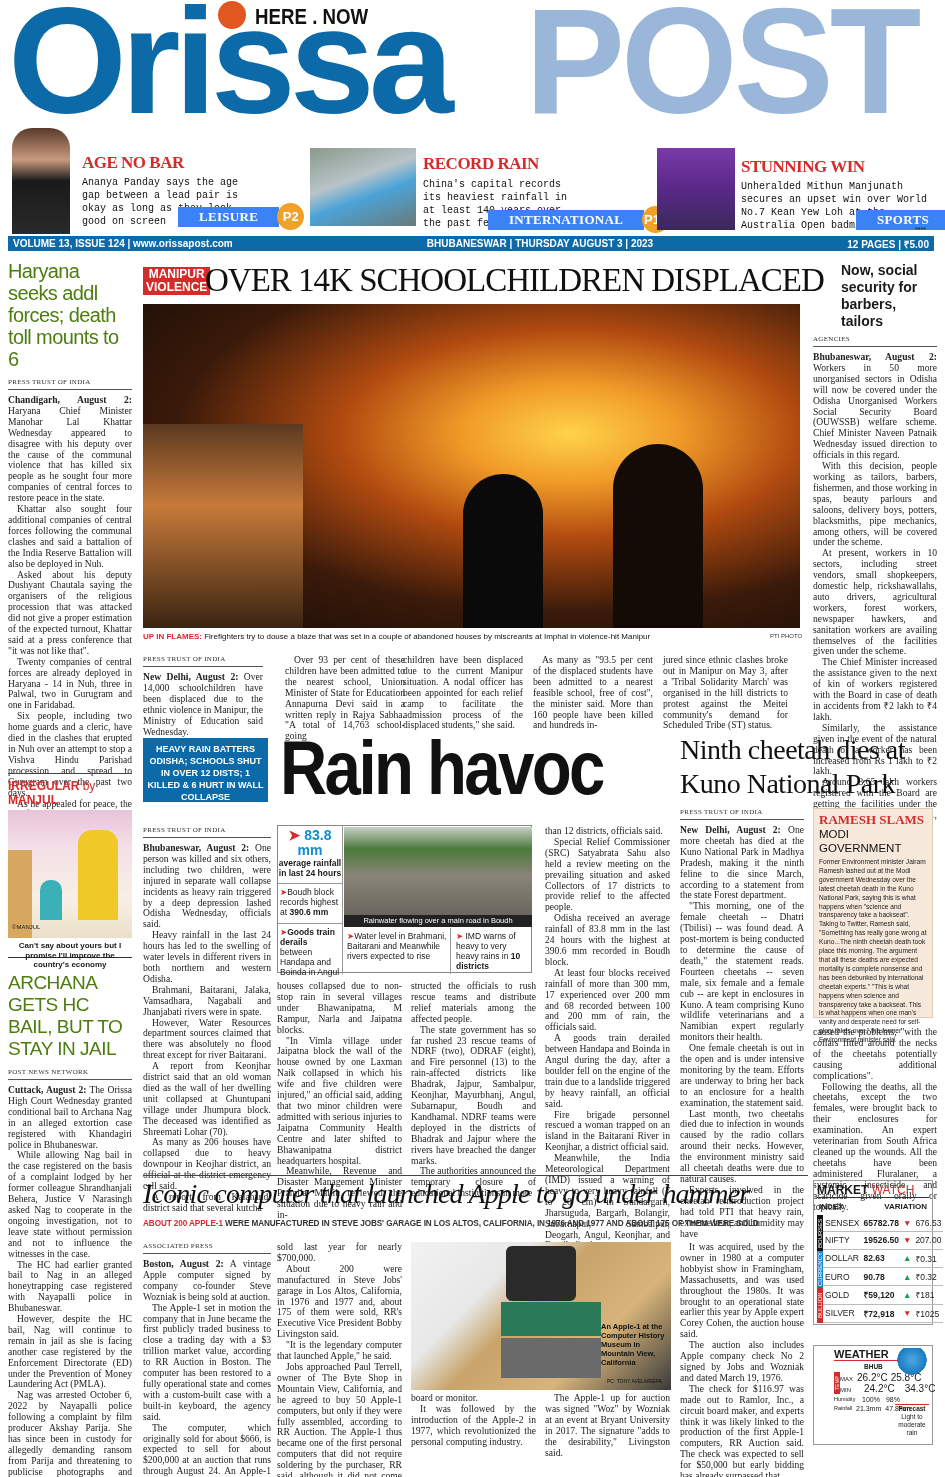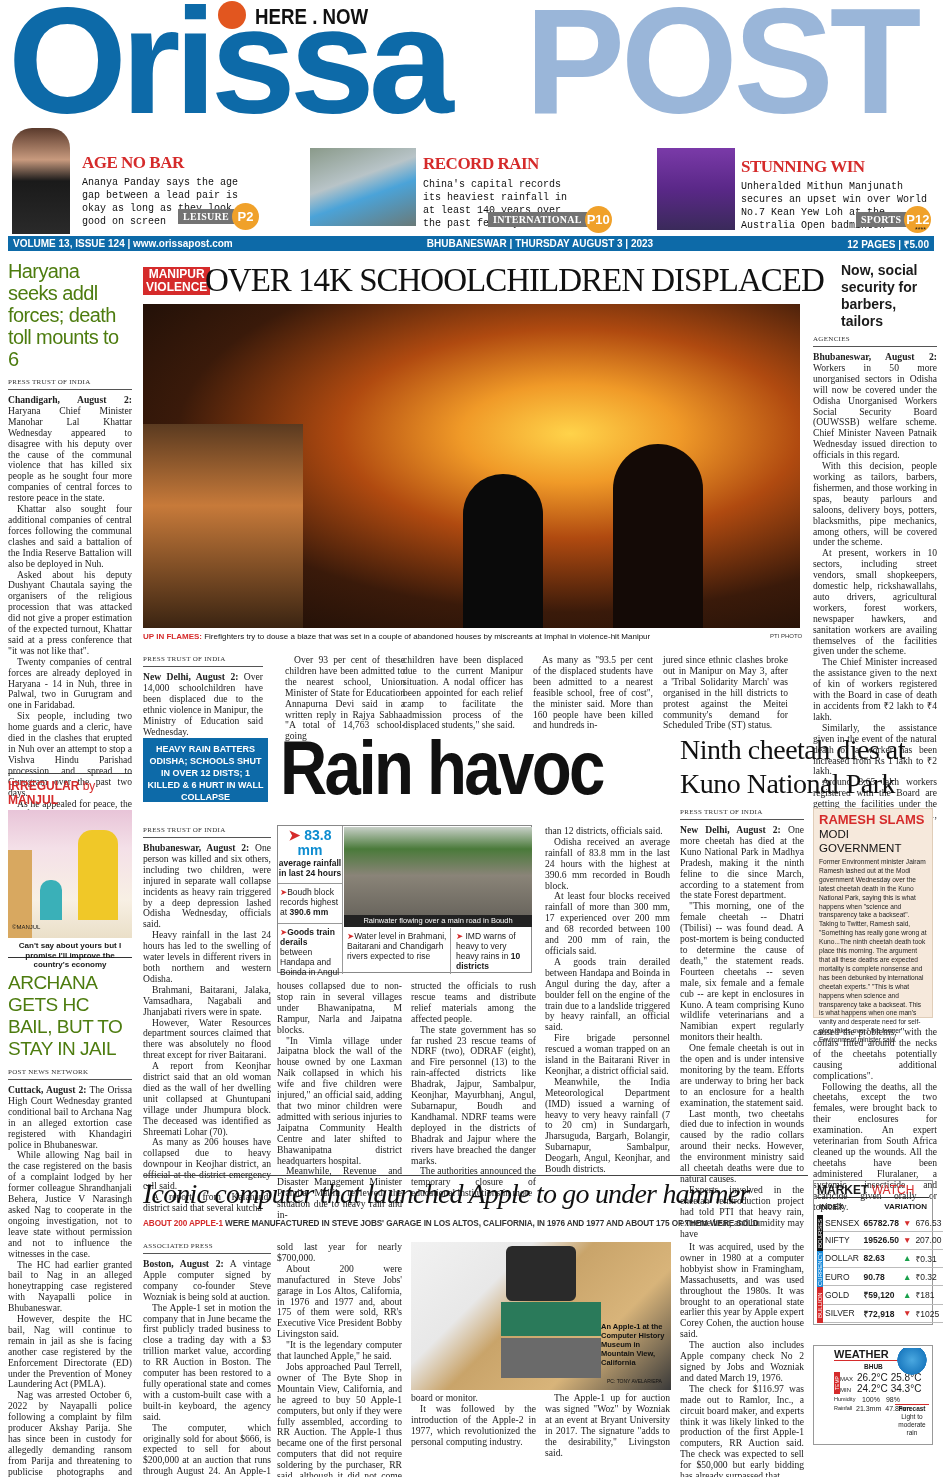--- a/index.html
+++ b/index.html
@@ -14,21 +14,21 @@
 
 #masthead{left:0;top:0;width:945px;height:130px}
 .logo-orissa{position:absolute;left:8px;top:-14px;font-family:"Liberation Sans",sans-serif;font-weight:bold;font-size:150px;letter-spacing:-6px;color:#0d6aa8;line-height:150px;transform:scaleX(1.02);transform-origin:left}
 .logo-post{position:absolute;left:525px;top:-14px;font-family:"Liberation Sans",sans-serif;font-weight:bold;font-size:150px;letter-spacing:-4px;color:#9ab6d9;line-height:150px}
 .herenow{position:absolute;left:255px;top:4px;font-family:"Liberation Sans",sans-serif;font-weight:bold;font-size:22px;color:#111;transform:scaleX(.85);transform-origin:left}
 .herenow-dot{position:absolute;left:218px;top:1px;width:28px;height:28px;border-radius:50%;background:#e2561f}
 
 .teaser-title{font-family:"Liberation Serif",serif;font-weight:bold;font-size:17px;color:#d52b2b;letter-spacing:-.5px}
 .teaser-text{font-family:Liberation Mono, monospace;font-size:10px;line-height:13px;color:#111}
 .tag{position:absolute;display:flex;align-items:center}
-.tag-label{background:#737373;color:#fff;font-family:"Liberation Serif",serif;font-weight:bold;font-size:10px;padding:2px 5px;letter-spacing:.3px}
+.tag-label{background:#3b82f6;color:#fff;font-family:"Liberation Serif",serif;font-weight:bold;font-size:13px;padding:2px 21px;letter-spacing:.3px}
 .tag-page{width:27px;height:27px;border-radius:50%;background:#f0a12a;color:#fff;font-family:"Liberation Sans",sans-serif;font-weight:bold;font-size:13px;display:flex;align-items:center;justify-content:center;margin-left:-2px}
 
 #strip{left:8px;top:236px;width:926px;height:15px;background:#0d6aa8;color:#fff;font-family:"Liberation Sans",sans-serif;font-weight:bold;font-size:10px;display:flex;justify-content:space-between;align-items:center;padding:0 5px}
 .hdl-sans{font-family:"Liberation Sans",sans-serif;font-weight:normal;color:#4d7c0f}
 .photo{background:#333;overflow:hidden;position:absolute}
 .rule{position:absolute;height:1px;background:#444}
 table.mkt{border-collapse:collapse;width:100%;font-family:"Liberation Sans",sans-serif;font-size:8.5px}
 table.mkt td{padding:3px 2px;border-bottom:1px solid #bbb}
 .up{color:#18a04a}.down{color:#d52b2b}
 </style>
@@ -189,59 +189,60 @@
   </div>
   <div class="abs" style="left:0;top:58px;width:65px;height:40px;border-bottom:1px solid #999;border-right:1px solid #999;font-family:'Liberation Sans',sans-serif;font-size:8.5px;line-height:10px;padding:3px 2px">
     <span style="color:#d52b2b">➤</span><span>Boudh block records highest at</span> <b>390.6 mm</b>
   </div>
   <div class="abs" style="left:0;top:98px;width:65px;height:50px;border-right:1px solid #999;font-family:'Liberation Sans',sans-serif;font-size:8.5px;line-height:10px;padding:3px 2px">
     <span style="color:#d52b2b">➤</span><b>Goods train derails</b> <span>between Handapa and Boinda in Angul</span>
   </div>
   <div class="photo" style="left:66px;top:1px;width:188px;height:88px;background:linear-gradient(180deg,#c8d0c8 0%,#4a7a3a 25%,#8a8478 55%,#6a665e 100%)"></div>
   <div class="abs" style="left:66px;top:89px;width:188px;height:12px;background:#222;color:#fff;font-family:'Liberation Sans',sans-serif;font-size:7.5px;text-align:center;line-height:12px">Rainwater flowing over a main road in Boudh</div>
   <div class="abs" style="left:66px;top:102px;width:107px;height:46px;border-right:1px solid #999;font-family:'Liberation Sans',sans-serif;font-size:8.5px;line-height:10px;padding:3px 3px">
-    <span style="color:#d52b2b">➤</span><span>Water level in Brahmani, Baitarani and Chandigarh rivers expected to rise</span>
+    <span style="color:#d52b2b">➤</span><span>Water level in Brahmani, Baitarani and Meanwhile rivers expected to rise</span>
   </div>
   <div class="abs" style="left:175px;top:102px;width:79px;height:46px;font-family:'Liberation Sans',sans-serif;font-size:8.5px;line-height:10px;padding:3px 3px">
     <span style="color:#d52b2b">➤</span> <span>IMD warns of heavy to very heavy rains in</span> <b>10 districts</b>
   </div>
 </div>
 
 <div class="abs body-text" style="left:277px;top:981px;width:125px">
   <p class="first">houses collapsed due to non-stop rain in several villages under Bhawanipatna, M Rampur, Narla and Jaipatna blocks.</p>
     <p>"In Vimla village under Jaipatna block the wall of the house owned by one Laxman Naik collapsed in which his wife and five children were injured," an official said, adding that two minor children were admitted with serious injuries to Jaipatna Community Health Centre and later shifted to Bhawanipatna district headquarters hospital.</p>
     <p>Meanwhile, Revenue and Disaster Management Minister Pramila Mallik reviewed the situation due to heavy rain and in-</p>
 </div>
 <div class="abs body-text" style="left:411px;top:981px;width:125px">
   <p class="first">structed the officials to rush rescue teams and distribute relief materials among the affected people.</p>
     <p>The state government has so far rushed 23 rescue teams of NDRF (two), ODRAF (eight), and Fire personnel (13) to the rain-affected districts like Bhadrak, Jajpur, Sambalpur, Keonjhar, Mayurbhanj, Angul, Subarnapur, Boudh and Kandhamal. NDRF teams were deployed in the districts of Bhadrak and Jajpur where the rivers have breached the danger marks.</p>
     <p>The authorities announced the temporary closure of educational institutions in more</p>
 </div>
 <div class="abs body-text" style="left:545px;top:826px;width:125px">
   <p class="first">than 12 districts, officials said.</p>
+    <p>Special Relief Commissioner (SRC) Satyabrata Sahu also held a review meeting on the prevailing situation and asked Collectors of 17 districts to provide relief to the affected people.</p>
     <p>Odisha received an average rainfall of 83.8 mm in the last 24 hours with the highest at 390.6 mm recorded in Boudh block.</p>
   <p>At least four blocks received rainfall of more than 300 mm, 17 experienced over 200 mm and 68 recorded between 100 and 200 mm of rain, the officials said.</p>
     <p>A goods train derailed between Handapa and Boinda in Angul during the day, after a boulder fell on the engine of the train due to a landslide triggered by heavy rainfall, an official said.</p>
     <p>Fire brigade personnel rescued a woman trapped on an island in the Baitarani River in Keonjhar, a district official said.</p>
     <p>Meanwhile, the India Meteorological Department (IMD) issued a warning of heavy to very heavy rainfall (7 to 20 cm) in Sundargarh, Jharsuguda, Bargarh, Bolangir, Subarnapur, Sambalpur, Deogarh, Angul, Keonjhar, and Boudh districts.</p>
 </div>
 
 <div class="abs" style="left:680px;top:733px;width:260px;font-family:'Liberation Serif',serif;font-size:28px;line-height:34px;letter-spacing:-.5px;color:#111">Ninth cheetah dies at Kuno National Park</div>
 <div class="abs" style="left:680px;top:808px;width:124px">
   <div class="byline">PRESS TRUST OF INDIA</div>
   <div class="body-text">
     <p class="first"><span class="dateline">New Delhi, August 2:</span> <span>One more cheetah has died at the Kuno National Park in Madhya Pradesh, making it the ninth feline to die since March, according to a statement from the state Forest department.</span></p>
     <p>"This morning, one of the female cheetah -- Dhatri (Tbilisi) -- was found dead. A post-mortem is being conducted to determine the cause of death," the statement reads. Fourteen cheetahs -- seven male, six female and a female cub -- are kept in enclosures in Kuno. A team comprising Kuno wildlife veterinarians and a Namibian expert regularly monitors their health.</p>
       <p>One female cheetah is out in the open and is under intensive monitoring by the team. Efforts are underway to bring her back to an enclosure for a health examination, the statement said.</p>
       <p>Last month, two cheetahs died due to infection in wounds caused by the radio collars around their necks. However, the environment ministry said all cheetah deaths were due to natural causes.</p>
       <p>Experts involved in the cheetah reintroduction project had told PTI that heavy rain, extreme heat, and humidity may have</p>
   </div>
 </div>
 <div class="abs" style="left:813px;top:808px;width:120px;height:210px;background:#f6e9dc;border:1px solid #e0cdb8;padding:3px 5px">
-  <div style="font-family:Liberation Sans, sans-serif;font-weight:bold;font-size:13px;color:#d52b2b;line-height:15px">RAMESH SLAMS</div>
+  <div style="font-family:Liberation Serif, serif;font-weight:bold;font-size:13px;color:#d52b2b;line-height:15px">RAMESH SLAMS</div>
   <div style="font-family:'Liberation Sans',sans-serif;font-size:11.5px;color:#111;line-height:14px;margin-bottom:3px">MODI GOVERNMENT</div>
   <div style="font-family:'Liberation Sans',sans-serif;font-size:6.6px;line-height:8.9px;color:#222">Former Environment minister Jairam Ramesh lashed out at the Modi government Wednesday over the latest cheetah death in the Kuno National Park, saying this is what happens when "science and transparency take a backseat". Taking to Twitter, Ramesh said, "Something has really gone wrong at Kuno...The ninth cheetah death took place this morning. The argument that all these deaths are expected mortality is complete nonsense and has been debunked by international cheetah experts." "This is what happens when science and transparency take a backseat. This is what happens when one man's vanity and desperate need for self-glory takes over," the former Environment minister said.</div>
 </div>
 <div class="abs body-text" style="left:813px;top:1027px;width:124px">
   <p class="first">caused the problems, "with the collars fitted around the necks of the cheetahs potentially causing additional complications".</p>
     <p>Following the deaths, all the cheetahs, except the two females, were brought back to their enclosures for examination. An expert veterinarian from South Africa cleaned up the wounds. All the cheetahs have been administered Fluralaner, a systemic insecticide and acaricide given orally or topically.</p>
 </div>
 
 <div class="rule" style="left:143px;top:1175px;width:665px"></div>
 <div class="abs" style="left:143px;top:1178px;font-family:'Liberation Serif',serif;font-style:italic;font-size:28px;letter-spacing:-.8px;line-height:32px;color:#111;white-space:nowrap">Iconic computer that launched Apple to go under hammer</div>
@@ -347,21 +348,21 @@
       <span>CTK</span>
     </div>
   <div style="display:flex;font-size:10px;margin-top:2px">
     <div style="width:8px;background:#d52b2b;color:#fff;font-size:5px;writing-mode:vertical-rl;transform:rotate(180deg);text-align:center">TEMP</div>
     <div style="flex:1">
       <div style="display:flex;gap:3px;align-items:baseline">
           <span style="font-size:6px;width:14px">MAX</span>
           <span>26.2°C</span>
           <span>25.8°C</span>
         </div>
-      <div style="display:flex;gap:3px;align-items:baseline">
+      <div style="display:flex;gap:10px;align-items:baseline">
           <span style="font-size:6px;width:14px">MIN</span>
           <span>24.2°C</span>
           <span>34.3°C</span>
         </div>
     </div>
   </div>
   <div style="display:flex;font-size:7px;gap:6px;margin-top:2px">
       <span style="font-size:5.5px;width:22px">Humidity</span>
       <span>100%</span>
       <span>98%</span>

